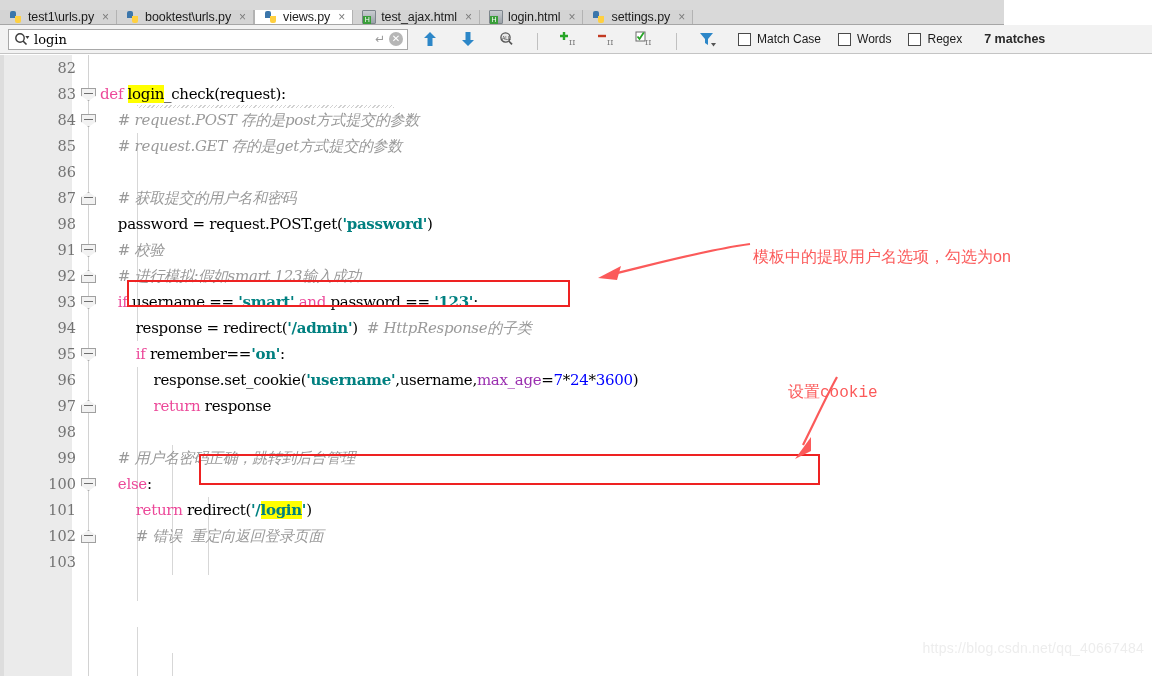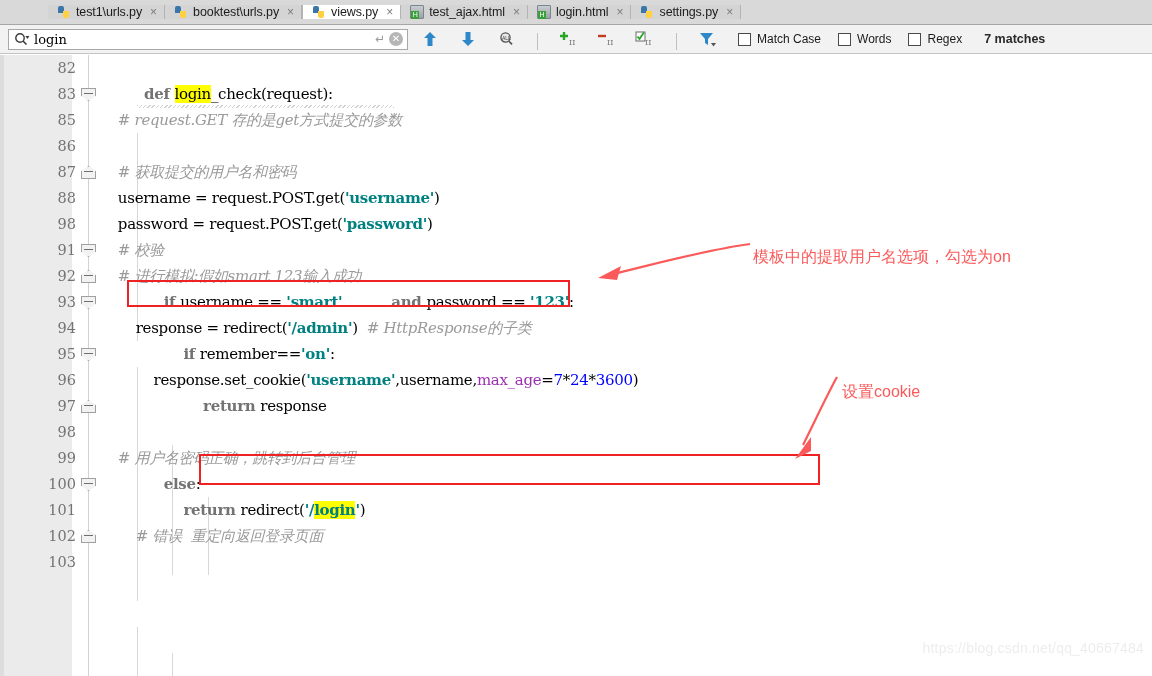--- a/index.html
+++ b/index.html
@@ -9,27 +9,26 @@
   body {
     width: 1152px; height: 676px;
     font-family: "Liberation Sans", sans-serif;
     overflow: hidden;
     position: relative;
   }
 
   
   .tabbar {
     position: absolute; left: 0; top: 0;
-    width: 1152px; height: 25px;
+    width: 1004px; height: 25px;
     background: #d9d9d9;
     border-bottom: 1px solid #a6a6a6;
     display: flex;
-    align-items: center;
-    box-sizing: border-box;
-    padding-left: 48px;
+    align-items: flex-end;
+    box-sizing: border-box;
   }
   .tab {
     display: flex;
     align-items: center;
     gap: 5px;
     padding: 0 7px 0 9px;
     background: #d4d4d4;
     border-right: 1px solid #b3b3b3;
     font-size: 12.5px;
     color: #1c1c1c;
@@ -213,21 +212,21 @@
     left: 100px;
     font-family: "DejaVu Serif", serif;
     font-size: 15px;
     color: #000000;
     line-height: 26px;
     white-space: pre;
     letter-spacing: -0.3px;
   }
 
   
-  .kw   { color: #737373; font-weight: bold; margin-left: 44px; }
+  .kw   { color: #ec4899; font-weight: normal; }
   .str  { color: #008080; font-weight: bold; }
   .num  { color: #0000ff; }
   .cmt  { color: #9a9a9a; font-style: italic; }
   .kwarg{ color: #9b30b0; }
   .plain{ color: #000000; }
   .hl   { background: #ffff00; }
 
   
   .fold {
     position: absolute;
@@ -423,24 +422,24 @@
   <div class="iguide" style="left:137px; top:78px;  height:208px;"></div>
   <div class="iguide" style="left:137px; top:312px; height:234px;"></div>
   <div class="iguide" style="left:137px; top:572px; height:52px;"></div>
   <div class="iguide" style="left:172px; top:390px; height:130px;"></div>
   <div class="iguide" style="left:172px; top:598px; height:26px;"></div>
   <div class="iguide" style="left:208px; top:442px; height:78px;"></div>
 
   <div class="lines" id="lines">
       <div class="line"><span class="lnum">82</span><span class="code"></span></div>
       <div class="line"><span class="lnum">83</span><span class="fold fold-start"><span class="box"></span><span class="dash"></span></span><span class="code"><span class="kw">def </span><span class="plain hl">login</span><span class="plain">_check</span><span class="plain">(request):</span></span></div>
+      <div class="line"><span class="lnum">84</span><span class="fold fold-start"><span class="box"></span><span class="dash"></span></span><span class="code"><span class="cmt">    # request.POST 存的是post方式提交的参数</span></span></div>
       <div class="line"><span class="lnum">85</span><span class="code"><span class="cmt">    # request.GET 存的是get方式提交的参数</span></span></div>
       <div class="line"><span class="lnum">86</span><span class="code"></span></div>
       <div class="line"><span class="lnum">87</span><span class="fold fold-end"><span class="box"></span><span class="dash"></span></span><span class="code"><span class="cmt">    # 获取提交的用户名和密码</span></span></div>
-      <div class="line"><span class="lnum">88</span><span class="code"><span class="plain">    username = request.POST.get(</span><span class="str">'username'</span><span class="plain">)</span></span></div>
       <div class="line"><span class="lnum">98</span><span class="code"><span class="plain">    password = request.POST.get(</span><span class="str">'password'</span><span class="plain">)</span></span></div>
       <div class="line"><span class="lnum">91</span><span class="fold fold-start"><span class="box"></span><span class="dash"></span></span><span class="code"><span class="cmt">    # 校验</span></span></div>
       <div class="line"><span class="lnum">92</span><span class="fold fold-end"><span class="box"></span><span class="dash"></span></span><span class="code"><span class="cmt">    # 进行模拟:假如smart 123输入成功</span></span></div>
       <div class="line"><span class="lnum">93</span><span class="fold fold-start"><span class="box"></span><span class="dash"></span></span><span class="code"><span class="kw">    if </span><span class="plain">username == </span><span class="str">'smart'</span><span class="kw"> and </span><span class="plain">password == </span><span class="str">'123'</span><span class="plain">:</span></span></div>
       <div class="line"><span class="lnum">94</span><span class="code"><span class="plain">        response = redirect(</span><span class="str">'/admin'</span><span class="plain">)  </span><span class="cmt"># HttpResponse的子类</span></span></div>
       <div class="line"><span class="lnum">95</span><span class="fold fold-start"><span class="box"></span><span class="dash"></span></span><span class="code"><span class="kw">        if </span><span class="plain">remember==</span><span class="str">'on'</span><span class="plain">:</span></span></div>
       <div class="line"><span class="lnum">96</span><span class="code"><span class="plain">            response.set_cookie(</span><span class="str">'username'</span><span class="plain">,username,</span><span class="kwarg">max_age</span><span class="plain">=</span><span class="num">7</span><span class="plain">*</span><span class="num">24</span><span class="plain">*</span><span class="num">3600</span><span class="plain">)</span></span></div>
       <div class="line"><span class="lnum">97</span><span class="fold fold-end"><span class="box"></span><span class="dash"></span></span><span class="code"><span class="kw">            return </span><span class="plain">response</span></span></div>
       <div class="line"><span class="lnum">98</span><span class="code"></span></div>
       <div class="line"><span class="lnum">99</span><span class="code"><span class="cmt">    # 用户名密码正确，跳转到后台管理</span></span></div>
@@ -458,16 +457,16 @@
   <svg class="anno-arrow" style="left:595px; top:185px;" width="160" height="45" viewBox="0 0 160 45">
     <path d="M155,4 C110,10 60,24 14,35" stroke="#fb5a5a" stroke-width="2.2" fill="none"></path>
     <polygon points="3,38 26,26 22,40" fill="#fb5a5a"></polygon>
   </svg>
   <div class="anno-text" style="left:753px; top:192px;">模板中的提取用户名选项，勾选为on</div>
 
   <svg class="anno-arrow" style="left:785px; top:318px;" width="60" height="90" viewBox="0 0 60 90">
     <path d="M52,4 C42,22 30,48 18,72" stroke="#fb5a5a" stroke-width="2.2" fill="none"></path>
     <polygon points="10,86 26,64 26,78" fill="#fb5a5a"></polygon>
   </svg>
-  <div class="anno-text" style="left:842px; top:327px;">设置cookie</div>
+  <div class="anno-text" style="left:788px; top:327px;font-family:Liberation Mono, monospace;">设置cookie</div>
 
   <div class="watermark">https://blog.csdn.net/qq_40667484</div>
 </div>
 
 </body></html>

